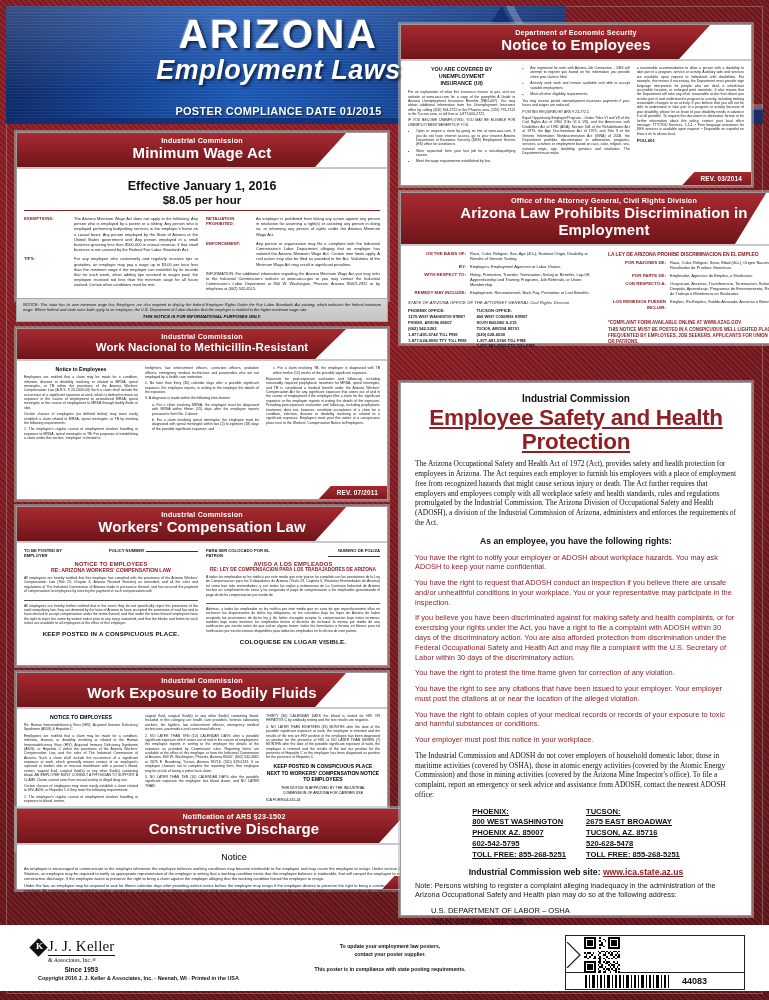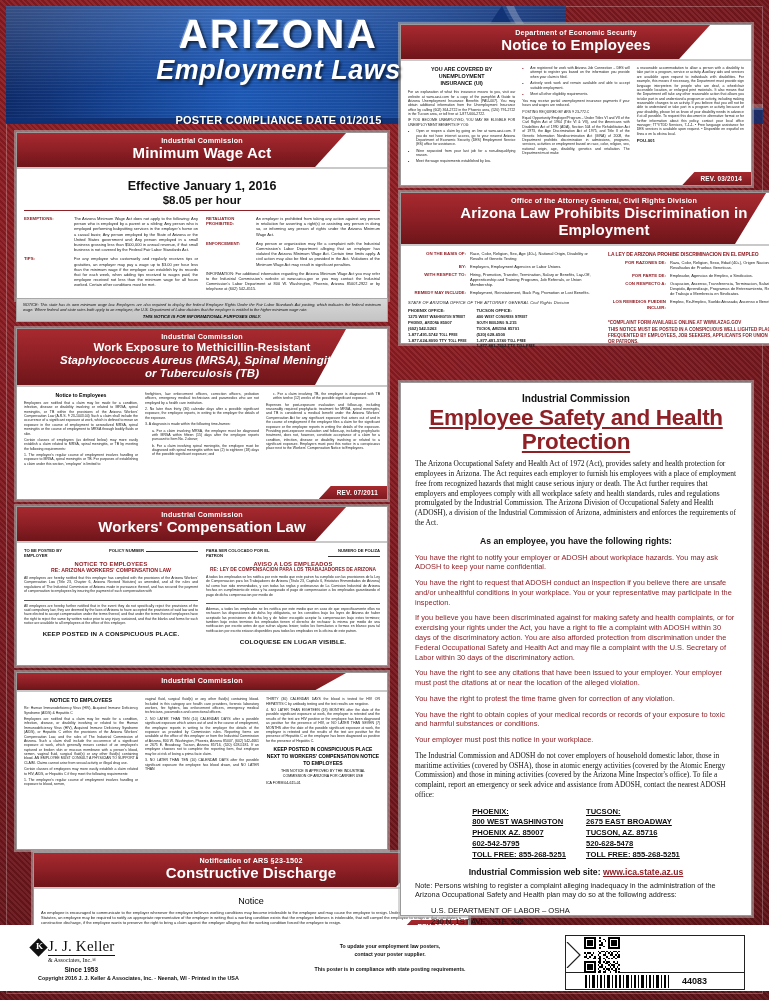--- a/index.html
+++ b/index.html
@@ -67,21 +67,21 @@
     text-shadow: 2px 2px 3px rgba(0,0,0,0.65), -1px -1px 0 rgba(255,255,255,0.35);
     font-family: "Liberation Sans", sans-serif;
   }
   .hdr-sub {
     font-size: 27px; font-style: italic; font-weight: bold; color: #ffffff;
     margin-top: 1px; letter-spacing: 0.5px;
     text-shadow: 2px 2px 3px rgba(0,0,0,0.6);
   }
   .hdr-date {
     font-size: 11px; font-weight: bold; color: #ffffff;
-    margin-top: 28px; letter-spacing: 0.3px;
+    margin-top: 19px; letter-spacing: 0.3px;
     text-shadow: 1px 1px 2px rgba(0,0,0,0.7);
   }
 
   
   .panel {
     position: absolute;
     background: #ffffff;
     border: 1px solid #9a9a9a;
     box-shadow: 0 0 0 2px rgba(180,180,180,0.55);
   }
@@ -292,22 +292,21 @@
   </div>
 
   <div class="greystrip" style="left:16px; top:298px; width:372px; height:24px;">
     <div class="gs-txt">NOTICE: This state has its own minimum wage law. Employers are also required to display the federal Employee Rights Under the Fair Labor Standards Act posting, which indicates the federal minimum wage. Where federal and state rates both apply to an employee, the U.S. Department of Labor dictates that the employer is entitled to the higher minimum wage rate.</div>
     <div class="gs-bold">THIS NOTICE IS FOR INFORMATIONAL PURPOSES ONLY.</div>
   </div>
 
   <div class="panel" style="left:16px; top:328px; width:372px; height:172px;">
     <div class="panel-hdr">
       <div class="panel-hdr-eyebrow">Industrial Commission</div>
-      <div class="panel-hdr-title two-line">Work Exposure to Methicillin-Resistant</div>
-      <div class="panel-hdr-title two-line" style="font-style:italic;">Staphylococcus Aureus (MRSA), Spinal Meningitis, or Tuberculosis (TB)</div>
+      <div class="panel-hdr-title two-line">Work Nacional to Methicillin-Resistant</div>
     </div>
     <div class="panel-body">
       <div class="cols3">
         <div class="col">
           <div class="ctr bold" style="font-size:5.2px; margin-bottom:3px;">Notice to Employees</div>
           <div class="nano">
               <p>Employees are notified that a claim may be made for a condition, infection, disease or disability involving or related to MRSA, spinal meningitis, or TB within the provisions of the Arizona Workers' Compensation Law (A.R.S. § 23-1043.04) Such a claim shall include the occurrence of a significant exposure at work, which is defined to mean an exposure in the course of employment to aerosolized MRSA, spinal meningitis or the course of employment to MRSA through bodily fluids or skin.</p>
             </div>
           <div class="nano">
               <p>Certain classes of employees (as defined below) may more easily establish a claim related to MRSA, spinal meningitis, or TB by meeting the following requirements:</p>
@@ -385,20 +384,21 @@
             </div>
           <div class="wc-keep">COLOQUESE EN LUGAR VISIBLE.</div>
         </div>
       </div>
     </div>
   </div>
 
   <div class="panel" style="left:16px; top:672px; width:372px; height:178px;">
     <div class="panel-hdr">
       <div class="panel-hdr-eyebrow">Industrial Commission</div>
+      <div class="panel-hdr-title">Work Exposure to Bodily Fluids</div>
     </div>
     <div class="panel-body">
       <div class="cols3">
         <div class="col">
           <div class="ctr bold" style="font-size:5.2px; margin-bottom:3px;">NOTICE TO EMPLOYEES</div>
           <div class="nano">
               <p>Re: Human Immunodeficiency Virus (HIV), Acquired Immune Deficiency Syndrome (AIDS) &amp; Hepatitis C</p>
             </div>
           <div class="nano">
               <p>Employees are notified that a claim may be made for a condition, infection, disease, or disability involving or related to the Human Immunodeficiency Virus (HIV), Acquired Immune Deficiency Syndrome (AIDS), or Hepatitis C within the provisions of the Arizona Workers' Compensation Law, and the rules of The Industrial Commission of Arizona. Such a claim shall include the occurrence of a significant exposure at work, which generally means contact of an employee's ruptured or broken skin or mucous membrane with a person's blood, semen, vaginal fluid, surgical fluid(s) or any other fluid(s) containing blood. AN EMPLOYEE MUST CONSULT A PHYSICIAN TO SUPPORT A CLAIM. Claims cannot arise from sexual activity or illegal drug use.</p>
@@ -436,21 +436,21 @@
           <div class="ctr" style="font-size:3.6px; line-height:1.35; margin-top:3px;">
             <div>THIS NOTICE IS APPROVED BY THE INDUSTRIAL</div>
             <div>COMMISSION OF ARIZONA FOR CARRIER USE</div>
           </div>
           <div style="font-size:3.6px; margin-top:2px;">ICA FORM 04-615-01</div>
         </div>
       </div>
     </div>
   </div>
 
-  <div class="panel" style="left:16px; top:852px; width:436px; height:82px;margin-left:17px;">
+  <div class="panel" style="left:16px; top:808px; width:436px; height:82px;">
     <div class="panel-hdr">
       <div class="panel-hdr-eyebrow">Notification of ARS §23-1502</div>
       <div class="panel-hdr-title">Constructive Discharge</div>
     </div>
     <div class="panel-body">
       <div class="ctr" style="font-size:9px; margin:2px 0 4px;">Notice</div>
       <div class="nano" style="font-size:4.0px;">
           <p>An employee is encouraged to communicate to the employer whenever the employee believes working conditions may become intolerable to the employee and may cause the employee to resign. Under section 23-1502, Arizona Revised Statutes, an employee may be required to notify an appropriate representative of the employer in writing that a working condition exists that the employee believes is intolerable, that will compel the employee to resign or that constitutes a constructive discharge, if the employee wants to preserve the right to bring a claim against the employer alleging that the working condition forced the employee to resign.</p>
         </div>
       <div class="nano" style="font-size:4.0px;">
@@ -599,22 +599,22 @@
 
   <div class="panel" style="left:400px; top:382px; width:352px; height:534px;">
     <div class="panel-body" style="padding:6px 14px 8px 14px;">
       <div class="safety-eyebrow">Industrial Commission</div>
       <div class="safety-title">Employee Safety and Health Protection</div>
       <div class="safety-p dark">The Arizona Occupational Safety and Health Act of 1972 (Act), provides safety and health protection for employees in Arizona. The Act requires each employer to furnish his employees with a place of employment free from recognized hazards that might cause serious injury or death. The Act further requires that employers and employees comply with all workplace safety and health standards, rules and regulations promulgated by the Industrial Commission. The Arizona Division of Occupational Safety and Health (ADOSH), a division of the Industrial Commission of Arizona, administers and enforces the requirements of the Act.</div>
       <div class="safety-rights">As an employee, you have the following rights:</div>
       <div class="safety-red">You have the right to notify your employer or ADOSH about workplace hazards. You may ask ADOSH to keep your name confidential.</div>
       <div class="safety-red">You have the right to request that ADOSH conduct an inspection if you believe there are unsafe and/or unhealthful conditions in your workplace. You or your representative may participate in the inspection.</div>
       <div class="safety-red">If you believe you have been discriminated against for making safety and health complaints, or for exercising your rights under the Act, you have a right to file a complaint with ADOSH within 30 days of the discriminatory action. You are also afforded protection from discrimination under the Federal Occupational Safety and Health Act and may file a complaint with the U.S. Secretary of Labor within 30 days of the discriminatory action.</div>
+      <div class="safety-red">You have the right to protest the time frame given for correction of any violation.</div>
       <div class="safety-red">You have the right to see any citations that have been issued to your employer. Your employer must post the citations at or near the location of the alleged violation.</div>
-      <div class="safety-red">You have the right to protest the time frame given for correction of any violation.</div>
       <div class="safety-red">You have the right to obtain copies of your medical records or records of your exposure to toxic and harmful substances or conditions.</div>
       <div class="safety-red">Your employer must post this notice in your workplace.</div>
       <div class="safety-p dark">The Industrial Commission and ADOSH do not cover employers of household domestic labor, those in maritime activities (covered by OSHA), those in atomic energy activities (covered by the Atomic Energy Commission) and those in mining activities (covered by the Arizona Mine Inspector's office). To file a complaint, report an emergency or seek advice and assistance from ADOSH, contact the nearest ADOSH office:</div>
       <div class="addr-wrap">
         <div class="addr">
           <div class="sc">PHOENIX:</div>
           <div class="sc">800 WEST WASHINGTON</div>
           <div class="sc">PHOENIX AZ. 85007</div>
           <div>602-542-5795</div>
           <div class="sc">TOLL FREE: 855-268-5251</div>

